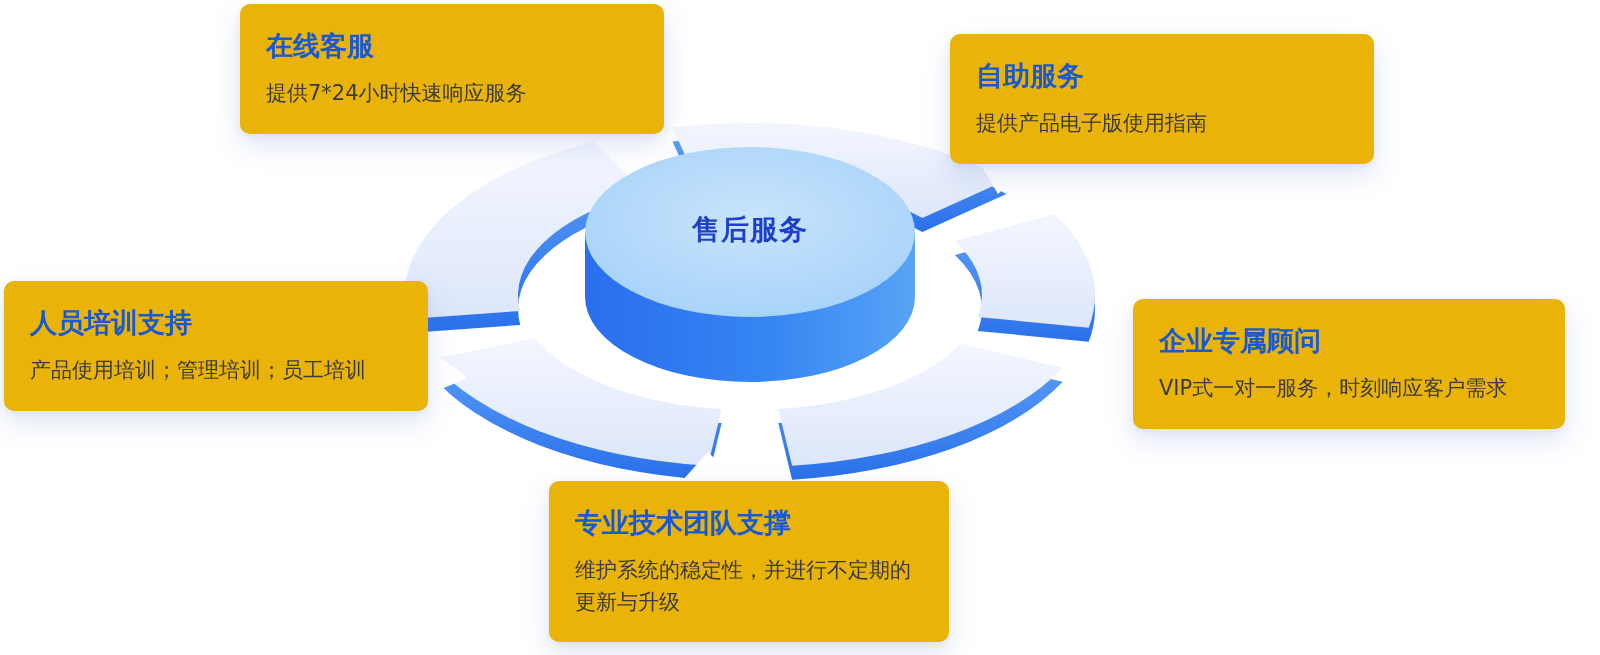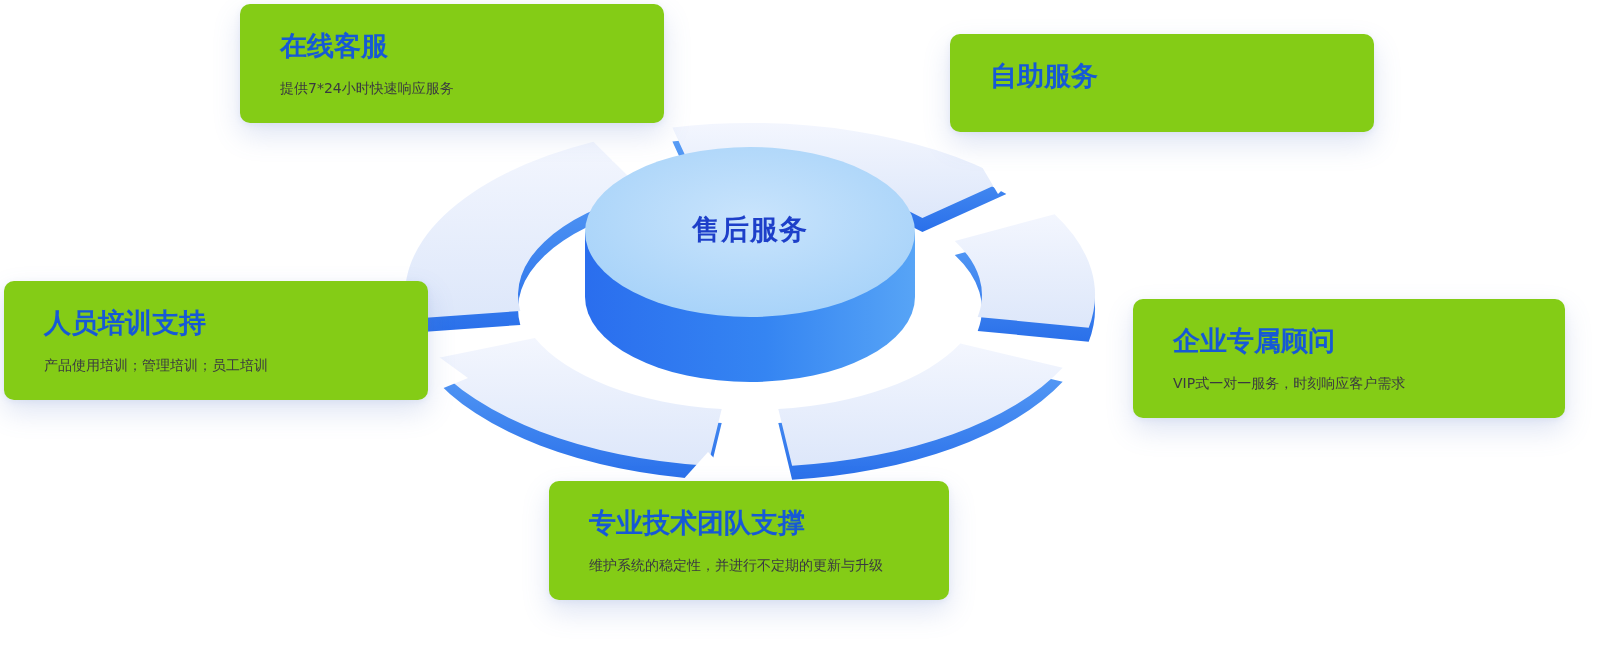--- a/index.html
+++ b/index.html
@@ -23,36 +23,36 @@
     line-height:56px;
     text-align:center;
     font-size:28px;
     font-weight:700;
     letter-spacing:1px;
     color:#1d3fc9;
     z-index:3;
   }
   .card{
     position:absolute;
-    background:#84cc16;
+    background:#eab308;
     border-radius:10px;
     box-shadow:0 12px 28px rgba(96,125,199,0.20), 0 2px 6px rgba(96,125,199,0.10);
-    padding:24px 40px;
+    padding:24px 26px;
     box-sizing:border-box;
     z-index:2;
   }
   .card-title{
     font-size:27px;
     font-weight:600;
     color:#1659d6;
     margin-bottom:14px;
     white-space:nowrap;
   }
   .card-desc{
-    font-size:14px;
+    font-size:21px;
     color:#3a3a40;
     line-height:1.5;
   }
   .card-online{ left:240px; top:4px;   width:424px; }
   .card-self{   left:950px; top:34px;  width:424px; }
   .card-training{ left:4px; top:281px; width:424px; }
   .card-advisor{ left:1133px; top:299px; width:432px; }
   .card-team{   left:549px; top:481px; width:400px; }
 </style>
 </head>
@@ -113,20 +113,21 @@
 
   <div class="center-label">售后服务</div>
 
   <div class="card card-online">
     <div class="card-title">在线客服</div>
     <div class="card-desc">提供7*24小时快速响应服务</div>
   </div>
 
   <div class="card card-self">
     <div class="card-title">自助服务</div>
+    <div class="card-desc">提供产品电子版使用指南</div>
   </div>
 
   <div class="card card-advisor">
     <div class="card-title">企业专属顾问</div>
     <div class="card-desc">VIP式一对一服务，时刻响应客户需求</div>
   </div>
 
   <div class="card card-training">
     <div class="card-title">人员培训支持</div>
     <div class="card-desc">产品使用培训；管理培训；员工培训</div>

